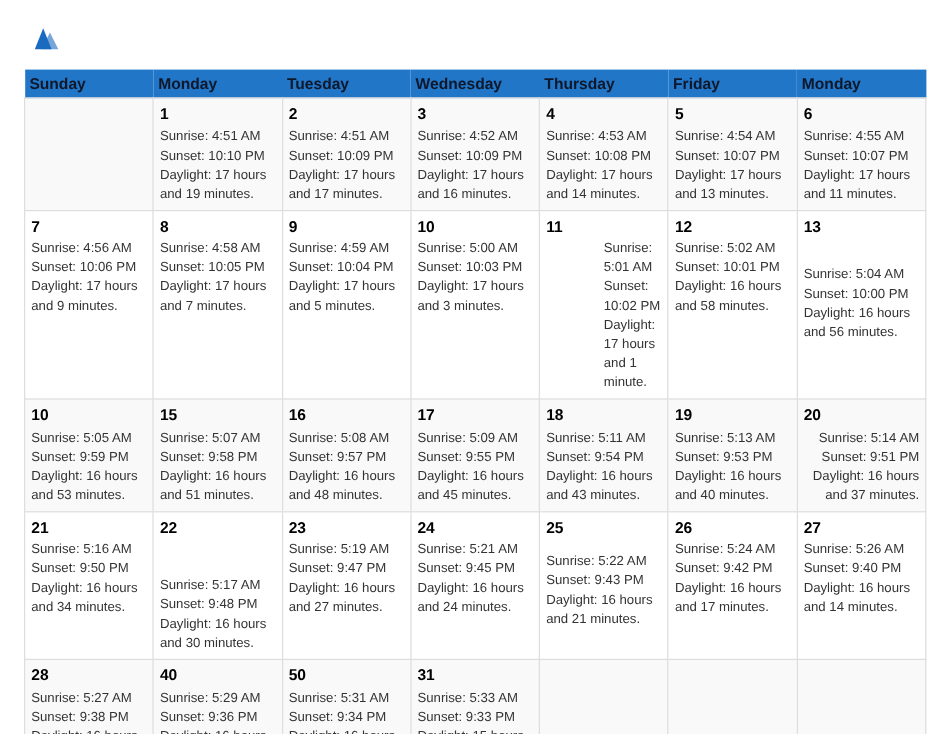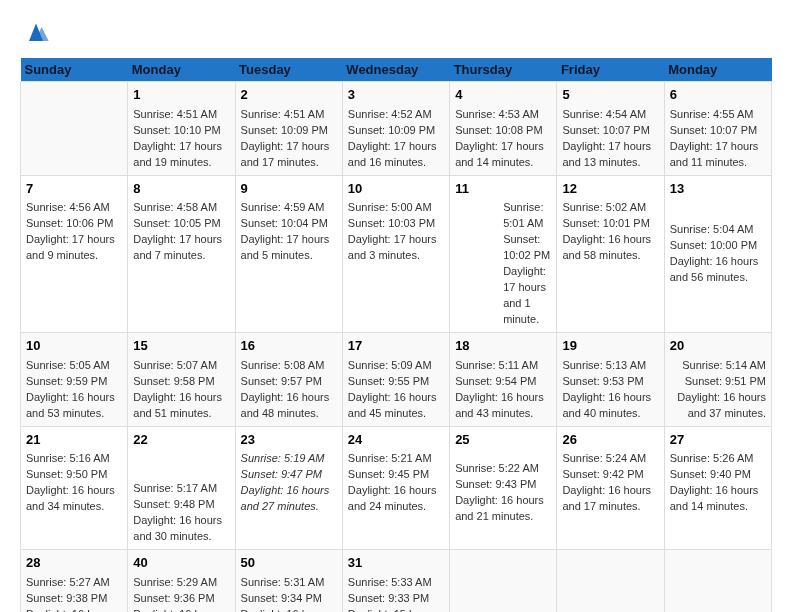--- a/index.html
+++ b/index.html
@@ -270,21 +270,21 @@
         </td>
         <td>
           <span class="day-num">22</span>
           <div class="day-info" style="white-space: pre-line; margin-top: 32px;">Sunrise: 5:17 AM
 Sunset: 9:48 PM
 Daylight: 16 hours
 and 30 minutes.</div>
         </td>
         <td>
           <span class="day-num">23</span>
-          <div class="day-info" style="white-space: pre-line; font-style: italic;">Sunrise: 5:19 AM
+          <div class="day-info" style="white-space: pre-line;">Sunrise: 5:19 AM
 Sunset: 9:47 PM
 Daylight: 16 hours
 and 27 minutes.</div>
         </td>
         <td>
           <span class="day-num">24</span>
           <div class="day-info" style="white-space: pre-line;">Sunrise: 5:21 AM
 Sunset: 9:45 PM
 Daylight: 16 hours
 and 24 minutes.</div>

